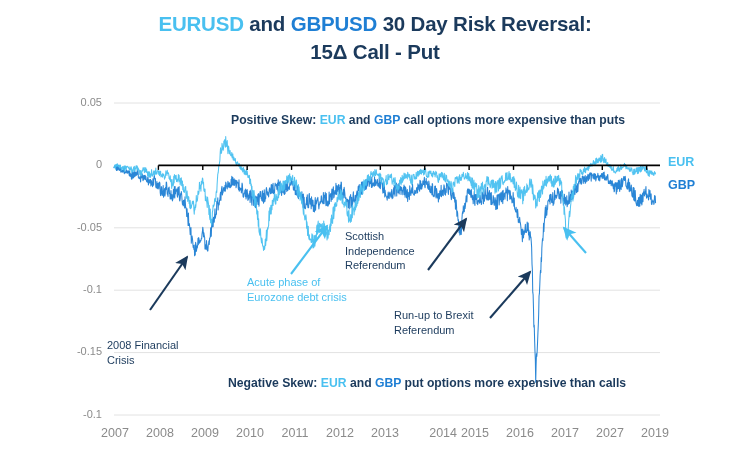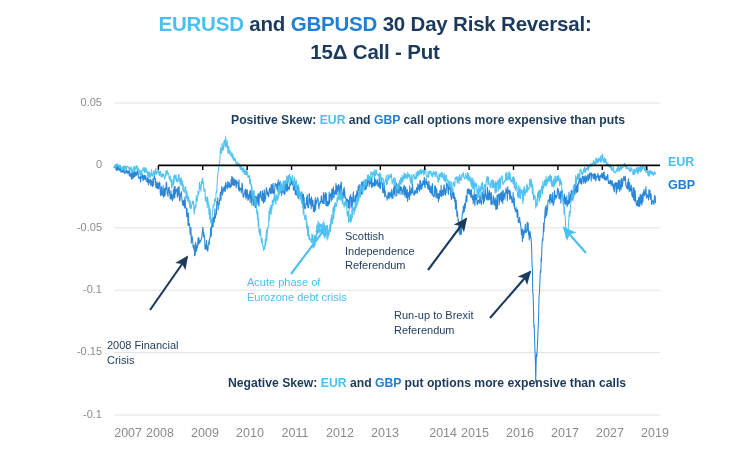--- a/index.html
+++ b/index.html
@@ -120,21 +120,21 @@
     <div class="t-dark">15Δ Call - Put</div>
   </div>
 
   <div class="ytick" style="left:42px; top:96px;">0.05</div>
   <div class="ytick" style="left:42px; top:158px;">0</div>
   <div class="ytick" style="left:42px; top:221px;">-0.05</div>
   <div class="ytick" style="left:42px; top:283px;">-0.1</div>
   <div class="ytick" style="left:42px; top:345px;">-0.15</div>
   <div class="ytick" style="left:42px; top:408px;">-0.1</div>
 
-  <div class="xtick" style="left:88px;  top:426px;text-align:right;">2007</div>
+  <div class="xtick" style="left:88px;  top:426px;">2007</div>
   <div class="xtick" style="left:133px; top:426px;">2008</div>
   <div class="xtick" style="left:178px; top:426px;">2009</div>
   <div class="xtick" style="left:223px; top:426px;">2010</div>
   <div class="xtick" style="left:268px; top:426px;">2011</div>
   <div class="xtick" style="left:313px; top:426px;">2012</div>
   <div class="xtick" style="left:358px; top:426px;">2013</div>
   <div class="xtick" style="left:403px; top:426px;text-align:right;">2014</div>
   <div class="xtick" style="left:448px; top:426px;">2015</div>
   <div class="xtick" style="left:493px; top:426px;">2016</div>
   <div class="xtick" style="left:538px; top:426px;">2017</div>

